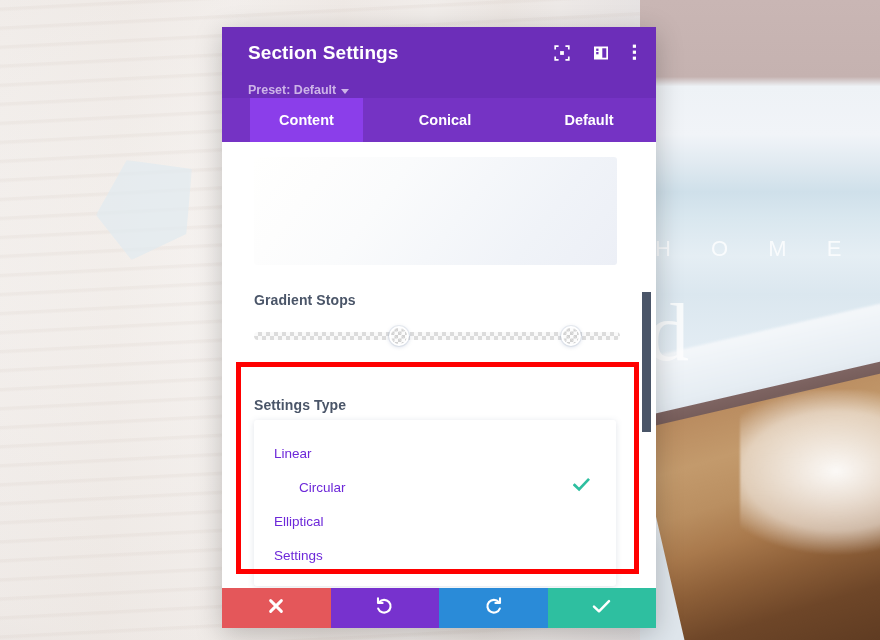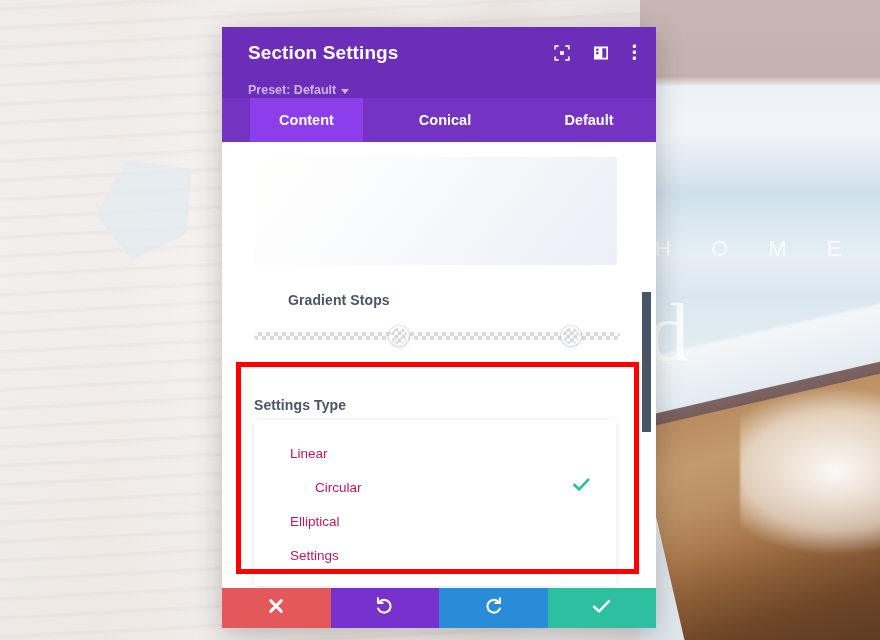--- a/index.html
+++ b/index.html
@@ -218,21 +218,21 @@
       #fffffe 0%, #fdfdfd 18%, #fafbfc 36%, #f5f7fa 56%, #f0f3f8 76%, #eceff6 100%);
   }
 
   .field-label {
     position: absolute;
     color: #4a5568;
     font-size: 14px;
     font-weight: bold;
     letter-spacing: .1px;
   }
-  #gradient-stops-label { left: 32px; top: 150px; margin-left: 34px; }
+  #gradient-stops-label { left: 32px; top: 150px; }
 
   
   .stops-slider {
     position: absolute;
     left: 32px; top: 186px;
     width: 366px; height: 16px;
   }
   .stops-track {
     position: absolute;
     left: 0; top: 4px;
@@ -267,22 +267,22 @@
   .dropdown-panel {
     position: absolute;
     left: 32px; top: 278px;
     width: 362px; height: 166px;
     background: #fff;
     border-radius: 3px;
     box-shadow: 0 1px 6px rgba(80,95,130,0.17);
   }
   .dropdown-option {
     position: absolute;
-    left: 36px;
-    color: #be185d;
+    left: 20px;
+    color: #6d28d9;
     font-size: 13.5px;
     line-height: 16px;
     cursor: pointer;
     white-space: nowrap;
   }
   .opt-check {
     position: absolute;
     right: 26px;
     line-height: 0;
   }

